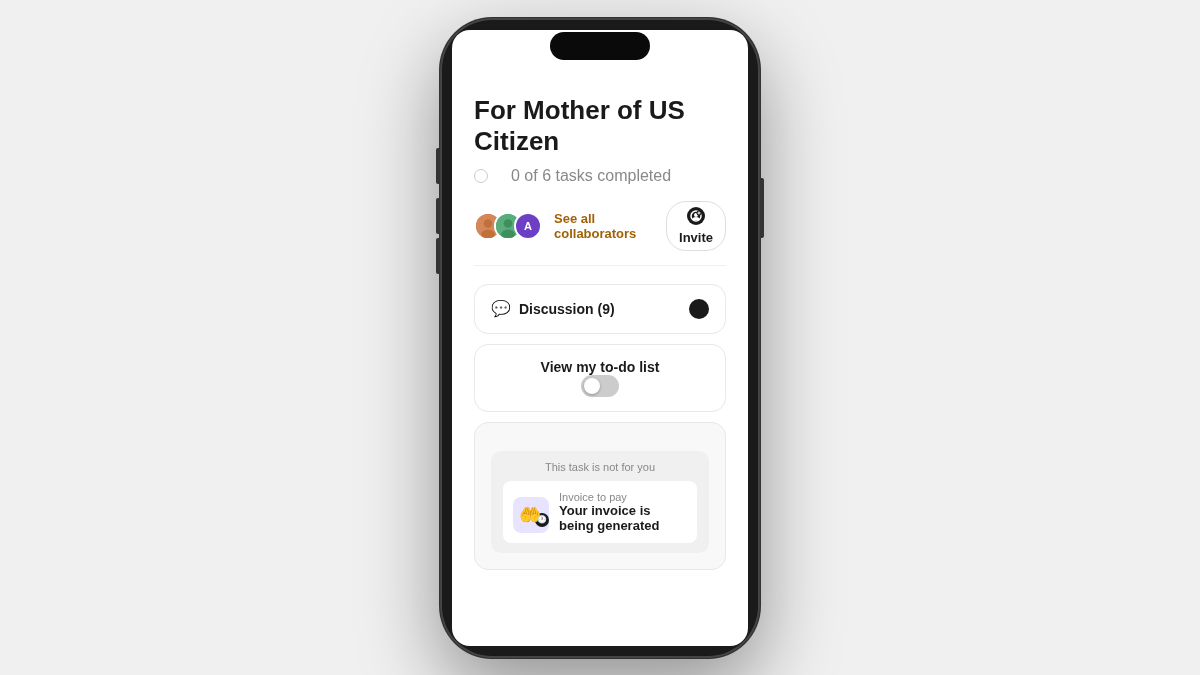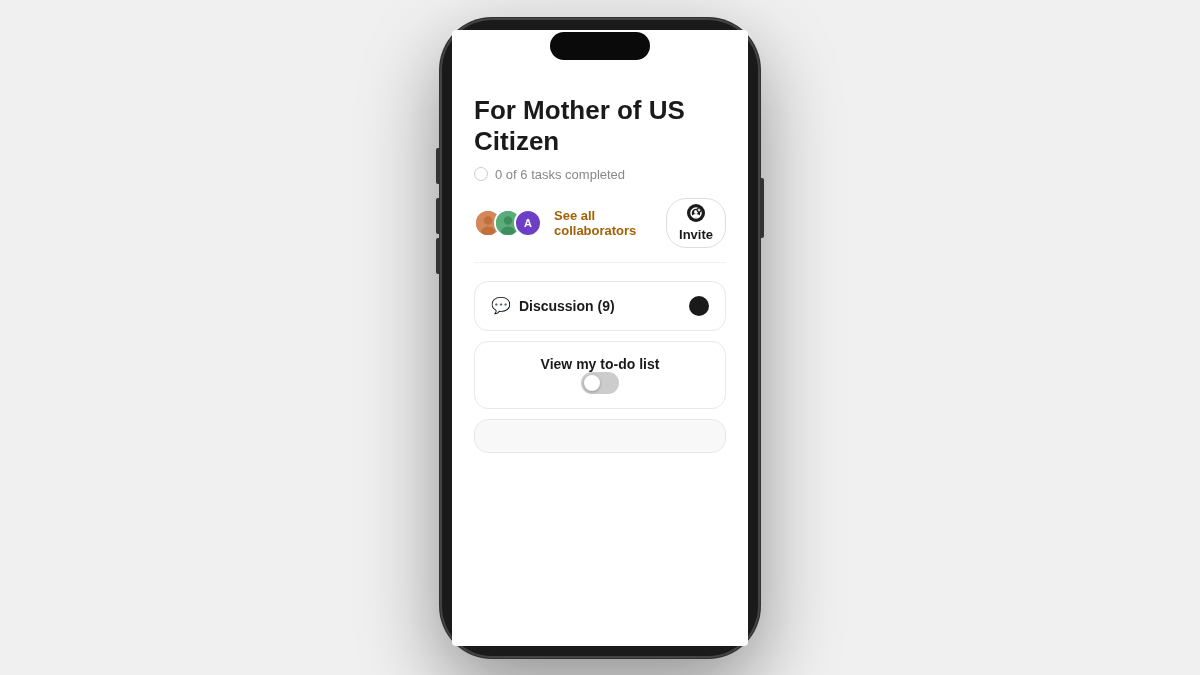--- a/index.html
+++ b/index.html
@@ -55,21 +55,21 @@
       border-radius: 0 2px 2px 0;
     }
 
     .phone-screen {
       position: absolute;
       top: 12px;
       left: 12px;
       right: 12px;
       bottom: 12px;
       background: #ffffff;
-      border-radius: 4px;
+      border-radius: 18px;
       overflow: hidden;
     }
 
     
     .dynamic-island {
       position: absolute;
       top: 14px;
       left: 50%;
       transform: translateX(-50%);
       width: 100px;
@@ -94,24 +94,24 @@
       font-weight: 800;
       color: #1a1a1a;
       line-height: 1.2;
       margin-bottom: 10px;
       margin-top: 10px;
     }
 
     .tasks-progress {
       display: flex;
       align-items: center;
-      gap: 7px;
+      gap: 23px;
       margin-bottom: 16px;
       color: #888;
-      font-size: 13px;
+      font-size: 16px;
     }
 
     .progress-circle {
       width: 14px;
       height: 14px;
       border-radius: 50%;
       border: 1.5px solid #ccc;
       background: transparent;
     }
 
@@ -422,18 +422,31 @@
           <div class="todo-row">
             <span class="todo-label">View my to-do list</span>
             <div class="toggle">
               <div class="toggle-thumb"></div>
             </div>
           </div>
         </div>
 
         <div class="tasks-section">
 
+          <div class="task-not-for-you">
+            <span class="not-for-you-label">This task is not for you</span>
+            <div class="invoice-row">
+              <div style="position:relative; display:inline-block;">
+                <div class="invoice-icon-wrap">🤲</div>
+                <div class="clock-badge">🕐</div>
+              </div>
+              <div class="invoice-text-col">
+                <div class="invoice-label">Invoice to pay</div>
+                <div class="invoice-title">Your invoice is being generated</div>
+              </div>
+            </div>
+          </div>
         </div>
 
       </div>
     </div>
   </div>
 </div>
 
 </body></html>

